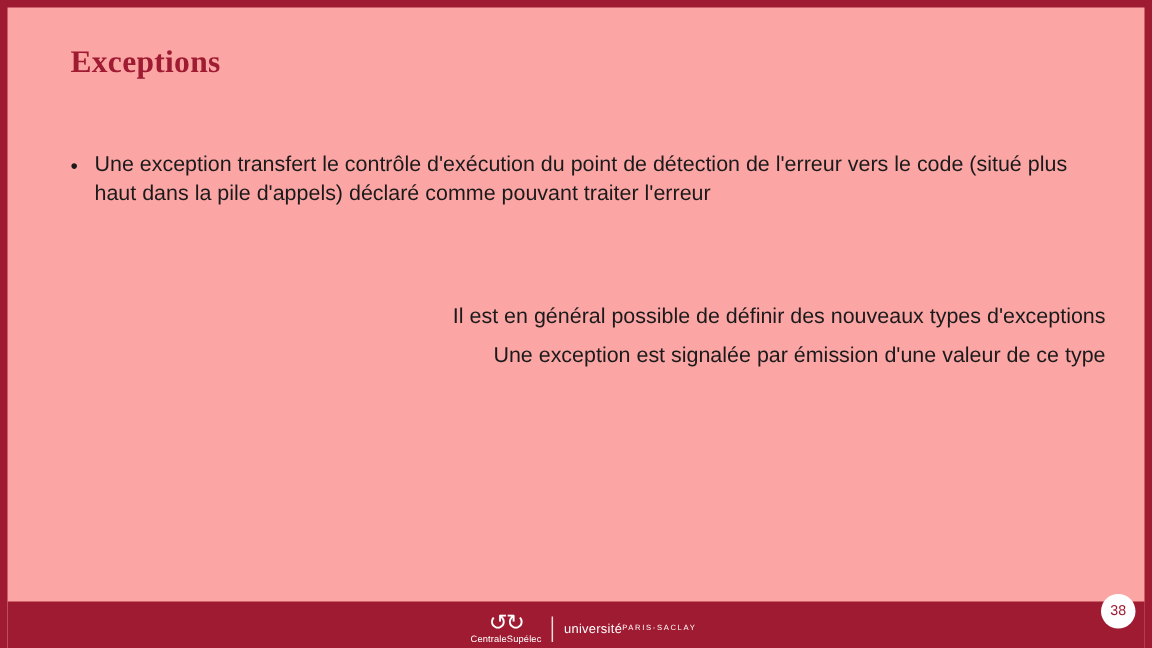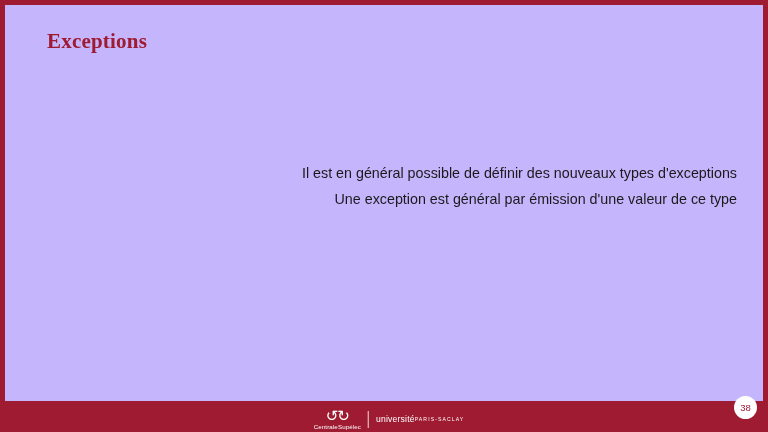--- a/index.html
+++ b/index.html
@@ -10,21 +10,21 @@
     width: 768px;
     height: 432px;
     background: #ffffff;
     font-family: "Liberation Sans", sans-serif;
     overflow: hidden;
   }
   .slide {
     position: relative;
     width: 768px;
     height: 432px;
-    background: #c4b5fd;
+    background: #fca5a5;
     box-sizing: border-box;
     border-left: 5px solid #9e1b32;
     border-right: 5px solid #9e1b32;
     border-top: 5px solid #9e1b32;
     overflow: hidden;
   }
   .slide-title {
     position: absolute;
     left: 42px;
     top: 24px;
@@ -137,31 +137,32 @@
 </style>
 </head>
 <body>
 
 <div class="slide">
 
   <div class="slide-title">Exceptions</div>
 
   <div class="body-area">
 
+    <div class="bullet-l1">Une exception transfert le contrôle d'exécution du point de détection de l'erreur vers le code (situé plus haut dans la pile d'appels) déclaré comme pouvant traiter l'erreur</div>
 
     <div class="gap-big"></div>
 
 
     <div class="gap-small"></div>
 
     <div class="bullet-l2">Il est en général possible de définir des nouveaux types d'exceptions</div>
 
     <div class="gap-small"></div>
 
-    <div class="bullet-l2">Une exception est général par émission d'une valeur de ce type</div>
+    <div class="bullet-l2">Une exception est signalée par émission d'une valeur de ce type</div>
 
     <div class="gap-small"></div>
 
 
   </div>
 
   <div class="footer-bar">
 
     <div class="logo-group">
       <div class="logo-cs">

